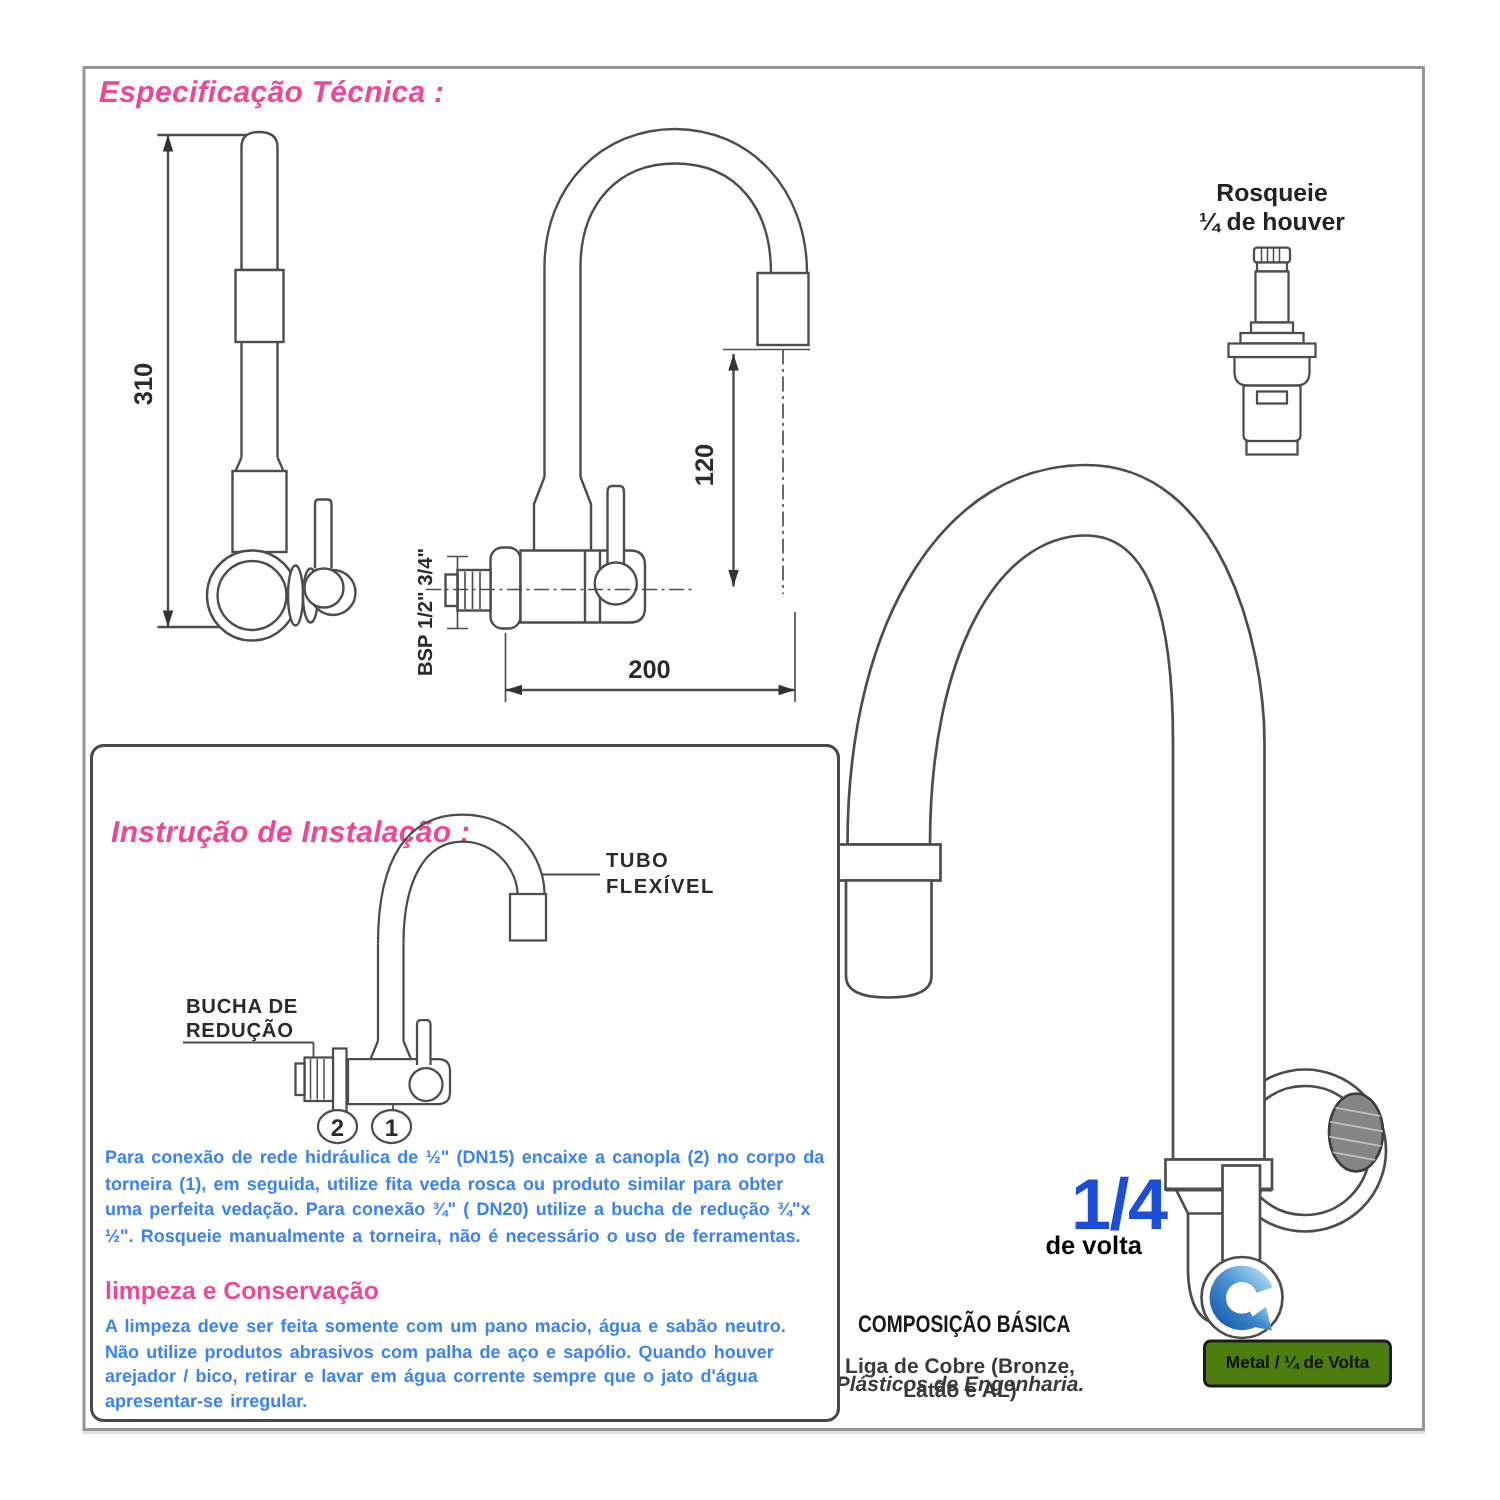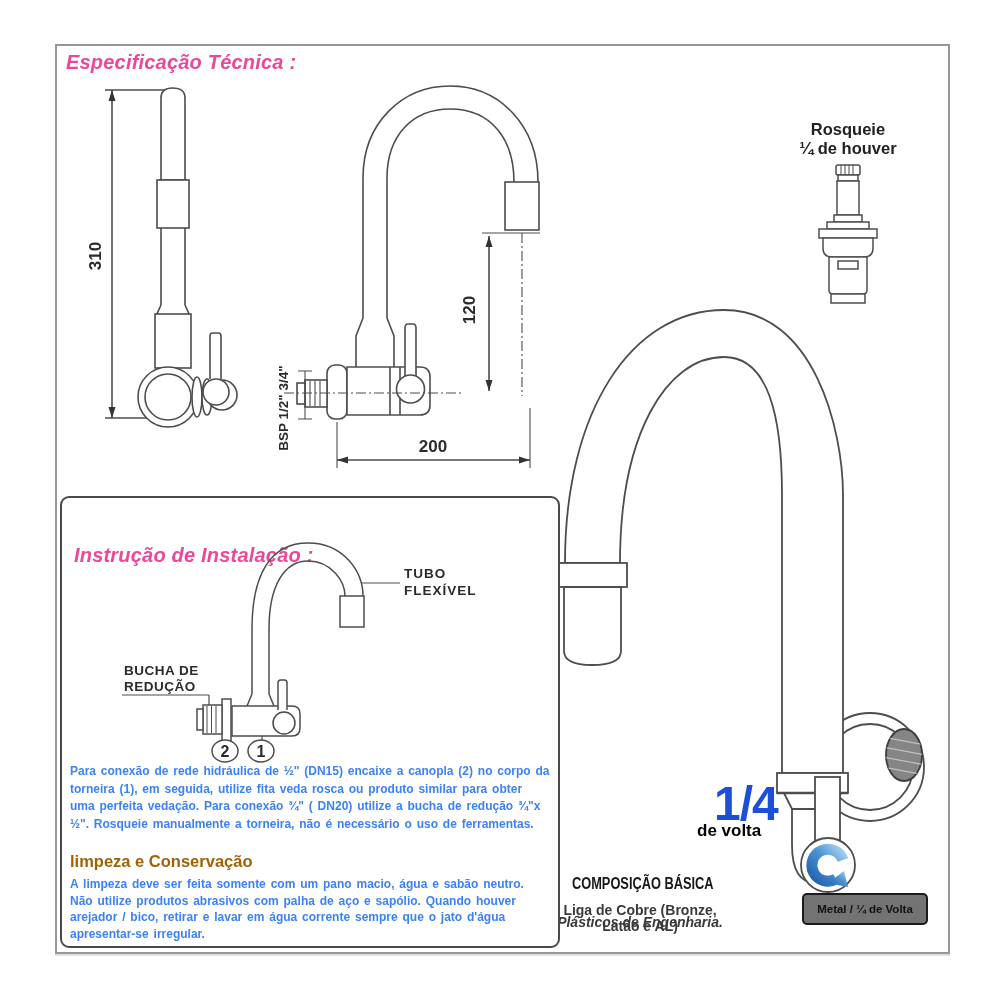--- a/index.html
+++ b/index.html
@@ -13,28 +13,28 @@
   .mech-label{left:770px;top:120px;width:156px;text-align:center;font-size:16.5px;
               font-weight:bold;line-height:19px;color:#222;}
   .quarter-big{left:680px;top:776px;font-size:48px;font-weight:bold;letter-spacing:-1px;color:#1d4ed8;margin-left:34px;}
   .quarter-sub{left:697px;top:821px;font-size:17px;font-weight:bold;color:#000000;}
   .comp-title{left:555px;top:875px;width:170px;text-align:center;font-size:16px;
               font-weight:bold;transform:scaleX(.8);transform-origin:center;white-space:nowrap;color:#171717;}
   .comp-line{left:555px;width:170px;text-align:center;font-size:14px;font-weight:bold;color:#3a3a3a;}
   .comp-l1{top:902px;}
   .comp-l2{top:914px;font-style:italic;}
   .badge{left:802px;top:893px;width:122px;height:28px;border:2.5px solid #1b1b1b;border-radius:5px;
-         background:#737373;display:flex;align-items:center;justify-content:center;
+         background:#4d7c0f;display:flex;align-items:center;justify-content:center;
          font-size:11.5px;font-weight:bold;color:#111;}
   .instr-box{left:60px;top:496px;width:496px;height:448px;border:2px solid #4a4a4a;
              border-radius:9px;background:#fff;}
   .title-instr{left:74px;top:527px;margin-top:17px;}
   .para{left:70px;width:480px;font-size:12px;font-weight:bold;color:#3b82f6;word-spacing:1.5px;}
   .para1{top:763px;line-height:17.5px;}
-  .subhead{left:70px;top:852px;font-size:16.5px;font-weight:bold;color:#a16207;}
+  .subhead{left:70px;top:852px;font-size:16.5px;font-weight:bold;color:#ec4899;}
   .para2{top:876px;line-height:16.5px;}
   svg{position:absolute;overflow:visible;}
   svg text{font-family:"Liberation Sans",sans-serif;font-weight:bold;fill:#2b2b2b;}
 </style>
 </head>
 <body>
 
 <div class="abs outer-box"></div>
 
 <div class="abs title-main title-tech">Especificação Técnica :</div>

